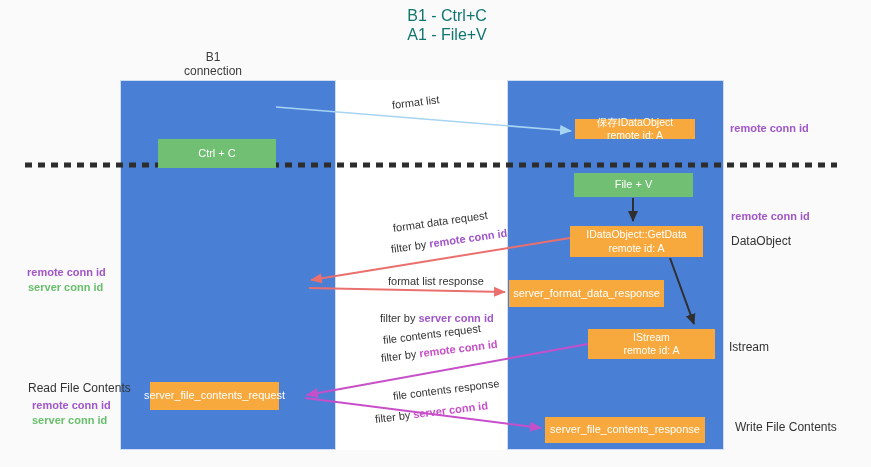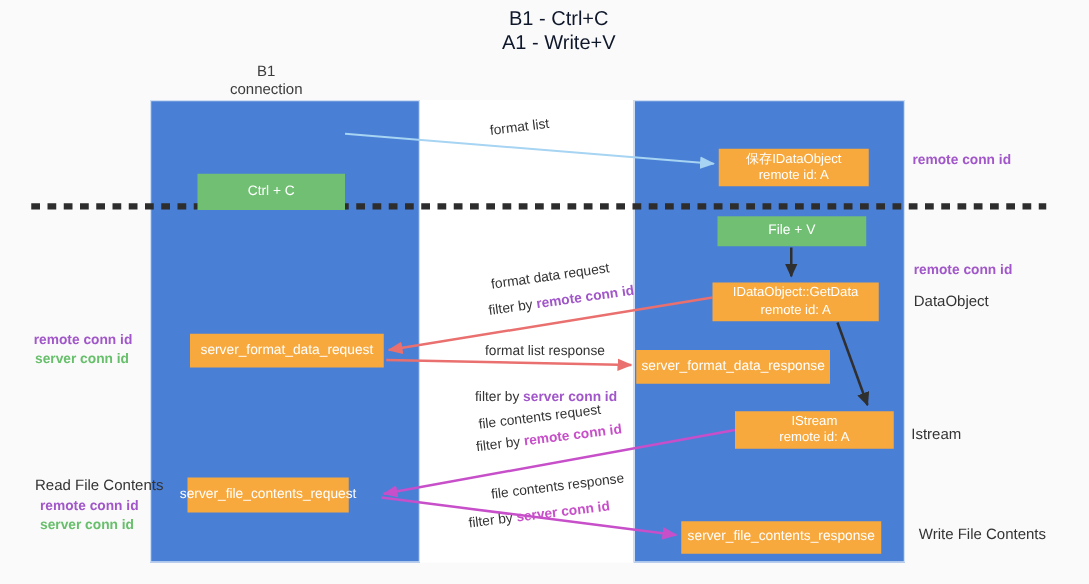--- a/index.html
+++ b/index.html
@@ -22,21 +22,21 @@
     font-family: "Liberation Sans", "DejaVu Sans", sans-serif;
     background: var(--page-bg);
     position: relative;
     overflow: hidden;
     color: var(--text-dark);
   }
   .canvas { position:absolute; inset:0; }
 
   .title {
     position:absolute; left:347px; top:6px; width:200px;
-    text-align:center; font-size:16px; line-height:19px; color:#0f172a;
+    text-align:center; font-size:16px; line-height:19px; color:#0f766e;
     z-index:5;
   }
   .lane-header {
     position:absolute; top:50px; width:200px; text-align:center;
     font-size:12px; line-height:14px; color:#3c3c3c; z-index:5;
   }
   .lh-left  { left:113px; }
   .lh-right { left:516px; }
 
   .strip {
@@ -67,21 +67,21 @@
     position:absolute; z-index:4;
     display:flex; flex-direction:column; align-items:center; justify-content:center;
     color:#fff; text-align:center; font-size:11px; line-height:1.25;
   }
   .node.two-line { font-size:10.5px; }
   .node.green  { background: var(--node-green); }
   .node.orange { background: var(--node-orange); }
 
   .n-ctrlc   { left:158px; top:95px;  width:118px; height:29px;margin-top:44px; }
   .n-ctrlv   { left:574px; top:173px; width:119px; height:24px; }
-  .n-save    { left:575px; top:119px; width:120px; height:30px; }
+  .n-save    { left:575px; top:119px; width:120px; height:20px; }
   .n-getdata { left:570px; top:226px; width:133px; height:31px; }
   .n-fmtreq  { left:152px; top:267px; width:155px; height:27px; }
   .n-fmtres  { left:509px; top:280px; width:155px; height:27px; }
   .n-istream { left:588px; top:329px; width:127px; height:30px; }
   .n-filereq { left:150px; top:382px; width:129px; height:28px; }
   .n-fileres { left:545px; top:417px; width:160px; height:26px; }
 
   .alabel {
     position:absolute; z-index:5; font-size:11px; color:var(--text-dark);
     white-space:nowrap; transform-origin:left center;
@@ -116,21 +116,21 @@
   .a-rcid-bot   { left:32px;  top:399px; }
   .a-scid-bot   { left:32px;  top:414px; }
 </style>
 </head>
 <body>
 
 <div class="canvas">
 
   <div class="title">
     <div>B1 - Ctrl+C</div>
-    <div>A1 - Write+V</div>
+    <div>A1 - File+V</div>
   </div>
 
   <div class="lane-header lh-left">
     <div>B1</div>
     <div>connection</div>
   </div>
 
   <div class="strip"></div>
   <div class="lane lane-left"></div>
   <div class="lane lane-right"></div>
@@ -167,23 +167,20 @@
   <div class="node orange two-line n-save">
     <span>保存IDataObject</span>
     <span>remote id: A</span>
   </div>
   <div class="node green n-ctrlv">
     <span>File + V</span>
   </div>
   <div class="node orange two-line n-getdata">
     <span>IDataObject::GetData</span>
     <span>remote id: A</span>
-  </div>
-  <div class="node orange n-fmtreq">
-    <span>server_format_data_request</span>
   </div>
   <div class="node orange n-fmtres">
     <span>server_format_data_response</span>
   </div>
   <div class="node orange two-line n-istream">
     <span>IStream</span>
     <span>remote id: A</span>
   </div>
   <div class="node orange n-filereq">
     <span>server_file_contents_request</span>

